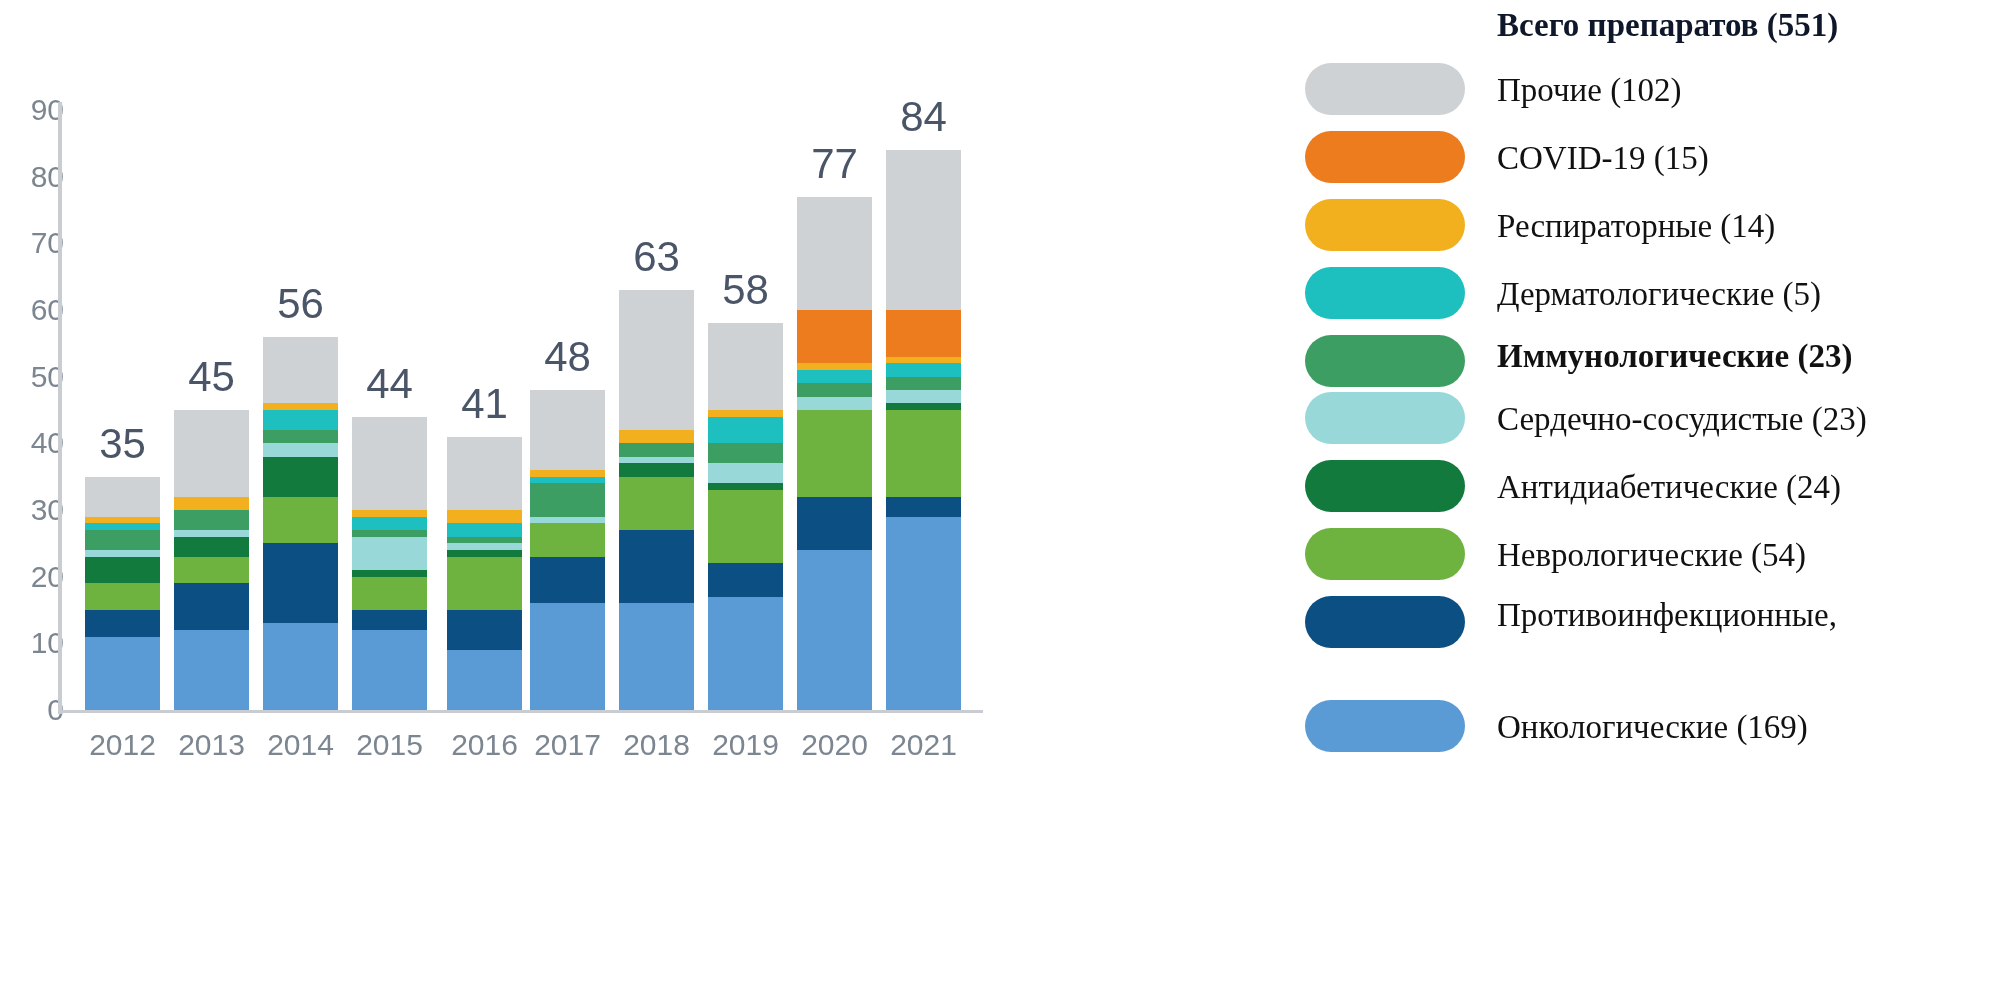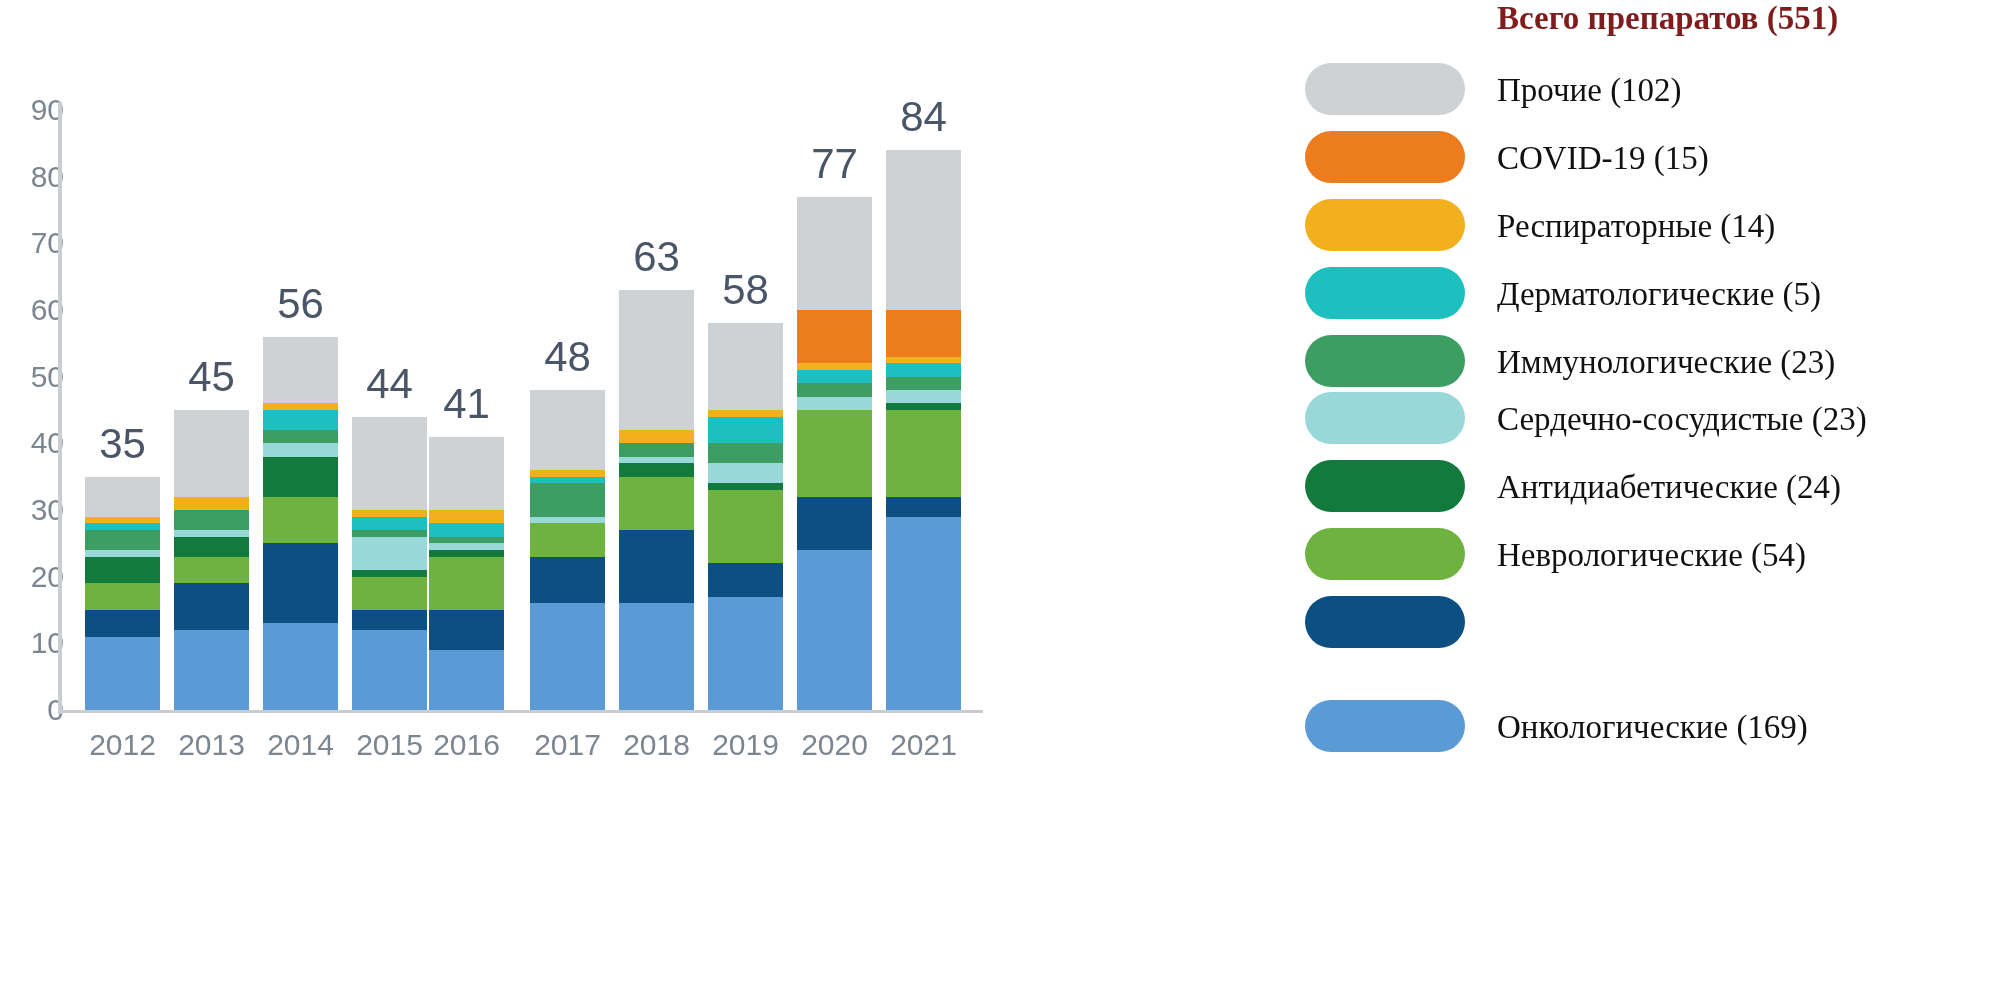--- a/index.html
+++ b/index.html
@@ -20,22 +20,22 @@
   .bar-group{position:absolute;bottom:0;}
   .bar{position:absolute;bottom:0;width:100%;}
   .seg{position:absolute;left:0;width:100%;}
   .bar-total{position:absolute;width:140px;left:50%;margin-left:-70px;text-align:center;
              font-family:"Liberation Sans",sans-serif;font-size:42px;color:#4a5568;line-height:1;}
   .xlabel{position:absolute;width:160px;left:50%;margin-left:-80px;text-align:center;
           font-family:"Liberation Sans",sans-serif;font-size:30px;color:#7c8691;line-height:1;}
 
   
   #legend{position:absolute;left:1285px;top:0;width:711px;height:991px;}
-  #legend-title{position:absolute;left:212px;top:0;font-family:"Liberation Serif",serif;
-                font-size:33px;font-weight:bold;color:#7f1d1d;white-space:nowrap;}
+  #legend-title{position:absolute;left:212px;top:7px;font-family:"Liberation Serif",serif;
+                font-size:33px;font-weight:bold;color:#0f172a;white-space:nowrap;}
   .legend-row{position:absolute;left:0;width:711px;}
   .swatch{position:absolute;left:20px;width:160px;height:52px;border-radius:26px;}
   .legend-label{position:absolute;left:212px;font-family:"Liberation Serif",serif;
                 font-size:33px;color:#111111;line-height:42px;white-space:nowrap;}
   .legend-label .l2{display:block;}
 </style>
 </head>
 <body>
 
 <div id="root">
@@ -108,21 +108,21 @@
             <div class="seg" title="Антидиабетические: 1" style="background: rgb(18, 122, 61); height: 6.66667px; bottom: 133.333px;"></div>
             <div class="seg" title="Сердечно-сосудистые: 5" style="background: rgb(153, 216, 216); height: 33.3333px; bottom: 140px;"></div>
             <div class="seg" title="Иммунологические: 1" style="background: rgb(60, 158, 99); height: 6.66667px; bottom: 173.333px;"></div>
             <div class="seg" title="Дерматологические: 2" style="background: rgb(29, 191, 191); height: 13.3333px; bottom: 180px;"></div>
             <div class="seg" title="Респираторные: 1" style="background: rgb(242, 176, 30); height: 6.66667px; bottom: 193.333px;"></div>
             <div class="seg" title="Прочие: 14" style="background: rgb(206, 210, 212); height: 93.3333px; bottom: 200px;"></div>
           </div>
           <div class="bar-total" style="bottom: 586.333px;">44</div>
           <div class="xlabel" style="bottom: 231px;">2015</div>
         </div>
-        <div class="bar-group" style="left: 429px; width: 75px; height: 854px;">
+        <div class="bar-group" style="left: 447px; width: 75px; height: 854px;">
           <div class="bar" style="height: 273.333px; bottom: 281px;">
             <div class="seg" title="Онкологические: 9" style="background: rgb(91, 155, 213); height: 60px; bottom: 0px;"></div>
             <div class="seg" title="Противоинфекционные, включая вакцины: 6" style="background: rgb(12, 79, 130); height: 40px; bottom: 60px;"></div>
             <div class="seg" title="Неврологические: 8" style="background: rgb(110, 179, 63); height: 53.3333px; bottom: 100px;"></div>
             <div class="seg" title="Антидиабетические: 1" style="background: rgb(18, 122, 61); height: 6.66667px; bottom: 153.333px;"></div>
             <div class="seg" title="Сердечно-сосудистые: 1" style="background: rgb(153, 216, 216); height: 6.66667px; bottom: 160px;"></div>
             <div class="seg" title="Иммунологические: 1" style="background: rgb(60, 158, 99); height: 6.66667px; bottom: 166.667px;"></div>
             <div class="seg" title="Дерматологические: 2" style="background: rgb(29, 191, 191); height: 13.3333px; bottom: 173.333px;"></div>
             <div class="seg" title="Респираторные: 2" style="background: rgb(242, 176, 30); height: 13.3333px; bottom: 186.667px;"></div>
             <div class="seg" title="Прочие: 11" style="background: rgb(206, 210, 212); height: 73.3333px; bottom: 200px;"></div>
@@ -221,37 +221,37 @@
         <div class="legend-row" style="top: 199px;">
           <div class="swatch" style="background: rgb(242, 176, 30); top: 0px;"></div>
           <div class="legend-label" style="top: 6px;"><span>Респираторные (14)</span></div>
         </div>
         <div class="legend-row" style="top: 267px;">
           <div class="swatch" style="background: rgb(29, 191, 191); top: 0px;"></div>
           <div class="legend-label" style="top: 6px;"><span>Дерматологические (5)</span></div>
         </div>
         <div class="legend-row" style="top: 335px;">
           <div class="swatch" style="background: rgb(60, 158, 99); top: 0px;"></div>
-          <div class="legend-label" style="top: 6px;"><span>Иммунологические (23)</span></div>
+          <div class="legend-label" style="top: 0; font-weight: bold;"><span>Иммунологические (23)</span></div>
         </div>
         <div class="legend-row" style="top: 392px;">
           <div class="swatch" style="background: rgb(153, 216, 216); top: 0px;"></div>
           <div class="legend-label" style="top: 6px;"><span>Сердечно-сосудистые (23)</span></div>
         </div>
         <div class="legend-row" style="top: 460px;">
           <div class="swatch" style="background: rgb(18, 122, 61); top: 0px;"></div>
           <div class="legend-label" style="top: 6px;"><span>Антидиабетические (24)</span></div>
         </div>
         <div class="legend-row" style="top: 528px;">
           <div class="swatch" style="background: rgb(110, 179, 63); top: 0px;"></div>
           <div class="legend-label" style="top: 6px;"><span>Неврологические (54)</span></div>
         </div>
         <div class="legend-row" style="top: 596px;">
           <div class="swatch" style="background: rgb(12, 79, 130); top: 0px;"></div>
-          <div class="legend-label" style="top: -2px;"></div>
+          <div class="legend-label" style="top: -2px;"><span>Противоинфекционные,</span></div>
         </div>
         <div class="legend-row" style="top: 700px;">
           <div class="swatch" style="background: rgb(91, 155, 213); top: 0px;"></div>
           <div class="legend-label" style="top: 6px;"><span>Онкологические (169)</span></div>
         </div>
       </div>
   </div>
 
 </div>
 

